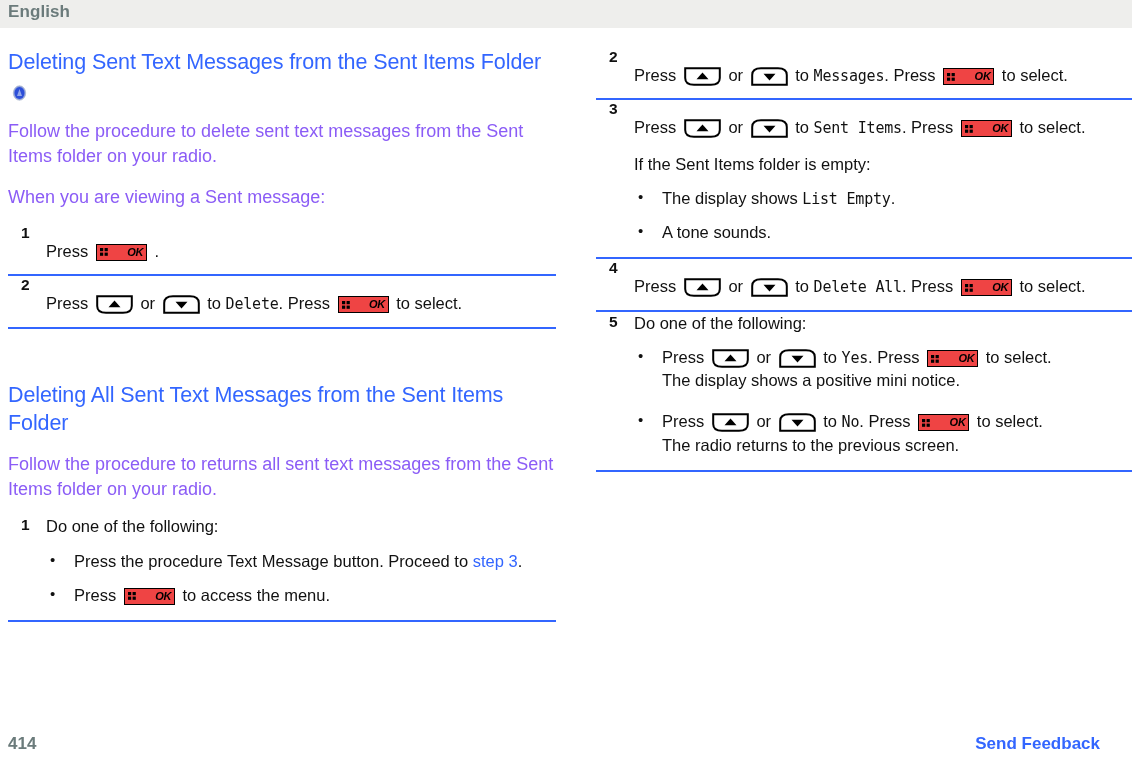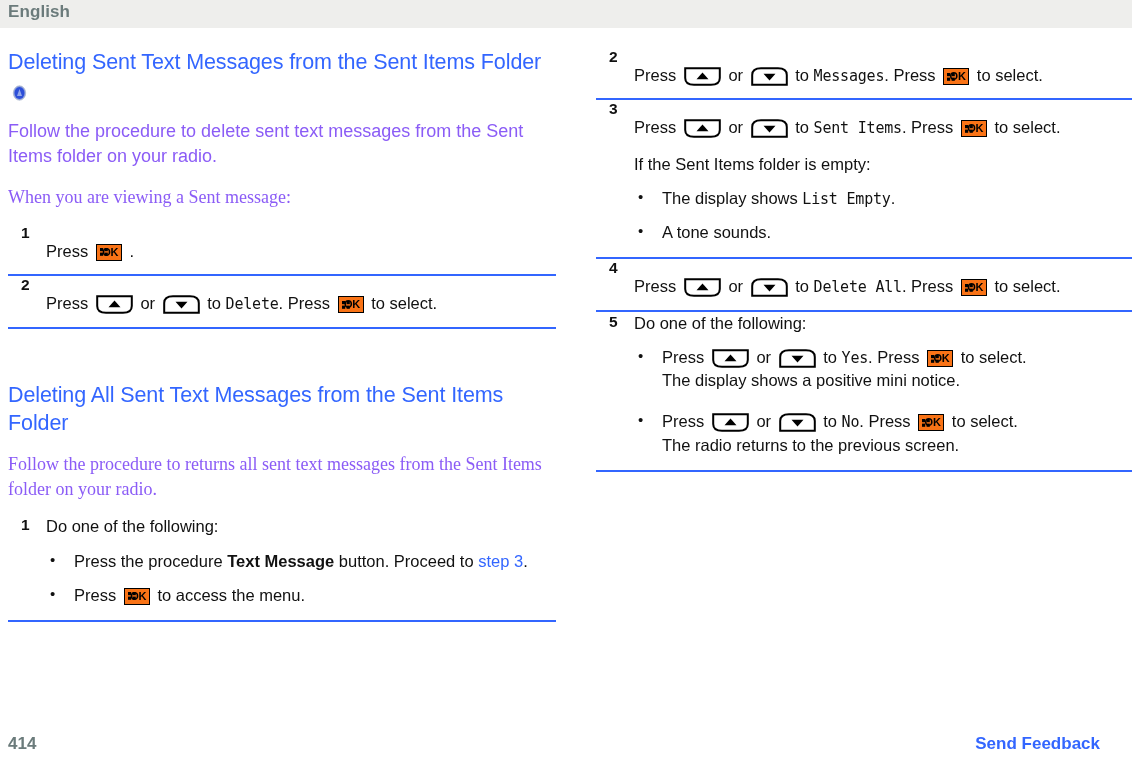--- a/index.html
+++ b/index.html
@@ -55,21 +55,21 @@
     margin-left: 4px;
   }
 
   
   p.body {
     margin: 0 0 16px 0;
     font-size: 18px;
     color: #8b5cf6;
     line-height: 1.38;
   }
-  p.body.tight { margin-bottom: 14px; font-family: Liberation Serif, serif; }
+  p.body.tight { margin-bottom: 14px; }
 
   
   .steps { margin: 0; padding: 0; list-style: none; }
   .step {
     position: relative;
     padding: 0 0 0 38px;
     border-bottom: 2.5px solid #3366ff;
     margin: 0;
   }
   .step-num {
@@ -117,24 +117,25 @@
   }
 
   
   .key {
     display: inline-block;
     vertical-align: -4px;
     margin: 0 3px;
   }
   .key-ok {
     position: relative;
-    width: 26px; height: 17px;
+    width: 51px; height: 17px;
     border: 1.6px solid #000000;
-    background: #f97316;
+    background: #ef4444;
     vertical-align: -4px;
+    font-style: italic;
   }
   .key-ok .grid {
     position: absolute; left: 3px; top: 3.5px;
     width: 8px; height: 8px;
   }
   .key-ok .ok-text {
     position: absolute; right: 2.5px; top: 0px;
     font-size: 11px;
     font-weight: bold;
     font-family: "Liberation Sans", sans-serif;
@@ -147,21 +148,21 @@
     vertical-align: -5px;
   }
 
   
   .disp {
     font-family: "DejaVu Sans Mono", monospace;
     font-size: 15px;
     color: #111111;
     letter-spacing: -0.2px;
   }
-  .bold { font-weight: bold; }
+  .bold { font-weight: normal; }
   a.xref, .xref {
     color: #3366ff;
     text-decoration: none;
   }
 
   
   .footer {
     position: absolute;
     left: 0; bottom: 0;
     width: 1132px; height: 34px;

